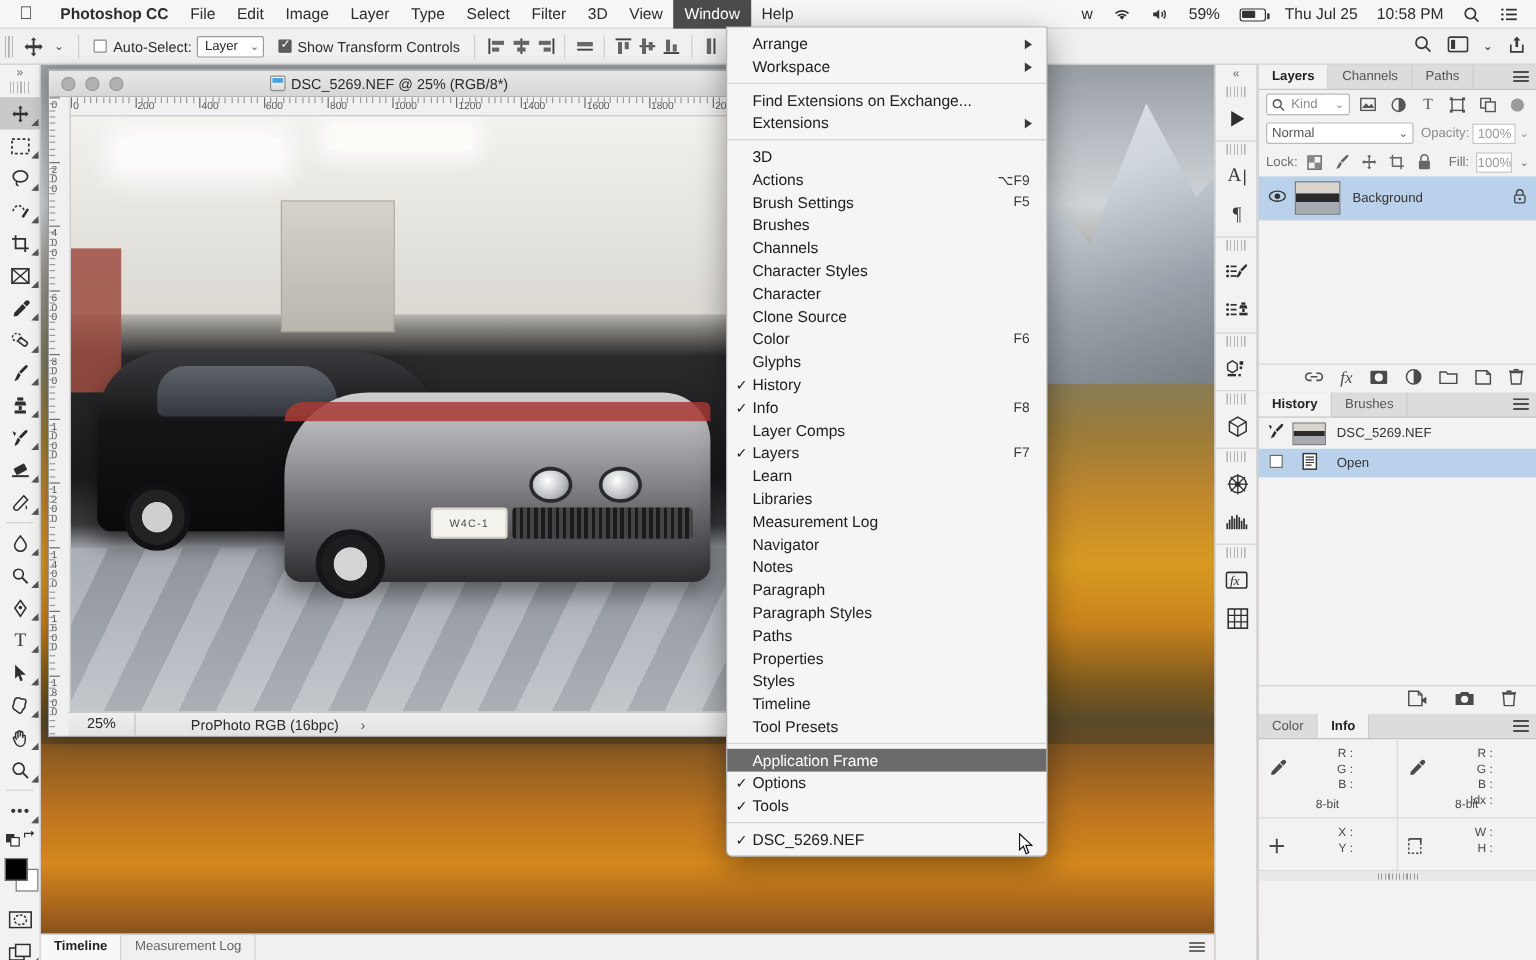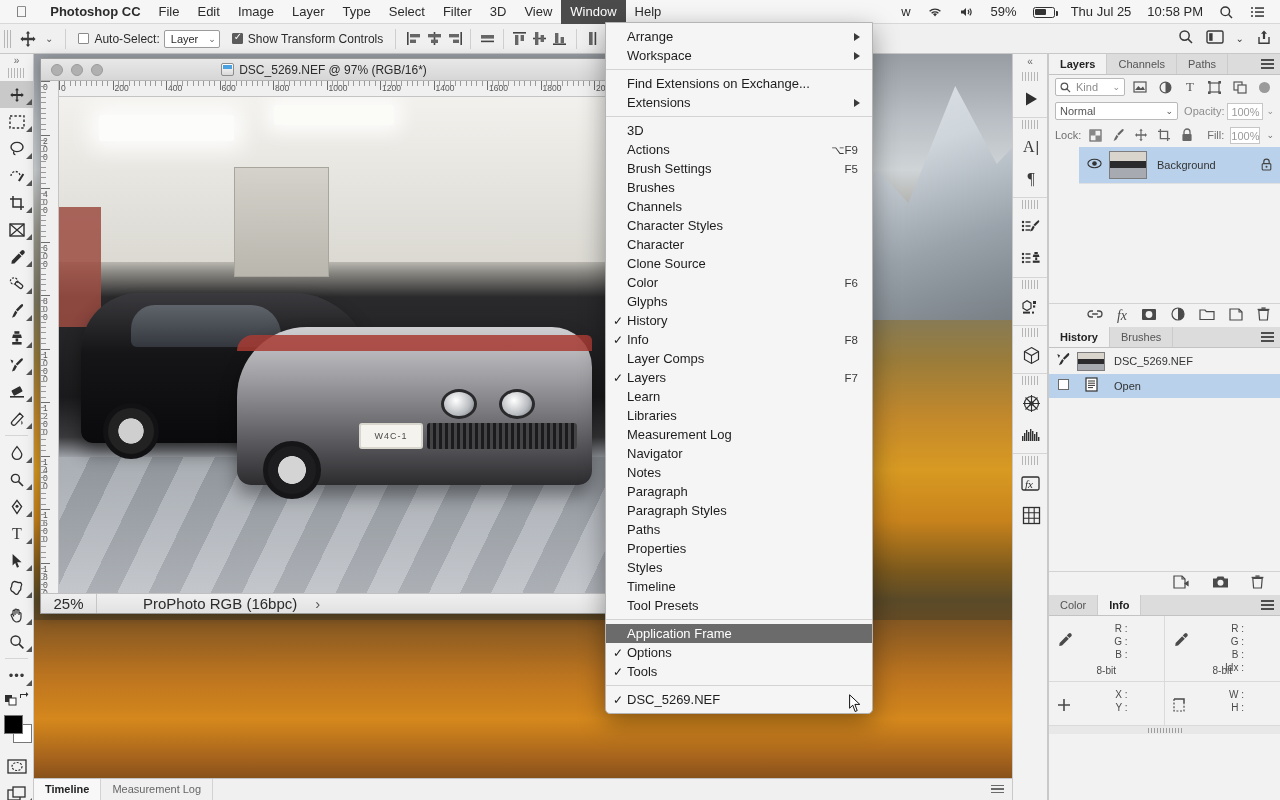--- a/index.html
+++ b/index.html
@@ -160,23 +160,23 @@
   .car2 .hl1{ left:204px; } .car2 .hl2{ left:262px; }
   .car2 .grille{ position:absolute; left:190px; top:96px; width:150px; height:26px;
       background:repeating-linear-gradient(to right,#1b1b1d 0 3px,#444 3px 6px); border-radius:3px; }
   .car2 .wheel{ position:absolute; bottom:-14px; width:58px; height:58px; border-radius:50%;
       background:radial-gradient(circle at 50% 50%,#d4d4d4 0 40%,#1d1d1f 42% 100%); border:5px solid #161618; }
   .car2 .w1{ left:26px; }
   .plate{ position:absolute; left:300px; top:326px; width:64px; height:26px; background:#f4f3ee;
       border:2px solid #d9d6cd; border-radius:3px; display:flex; align-items:center; justify-content:center;
       font-size:9px; color:#4a4a4a; letter-spacing:1px; }
   .doc-status{
-    position:absolute; left:0; bottom:0; width:568px; height:20px;
+    position:absolute; left:16px; bottom:0; width:568px; height:20px;
     background:linear-gradient(to bottom,#efefef,#e2e2e2); border-top:1px solid #c0c0c0;
-    display:flex; align-items:center; font-size:15px;
+    display:flex; align-items:center; font-size:12px;
   }
   .ds-zoom{ width:56px; text-align:center; border-right:1px solid #c6c6c6; line-height:19px; }
   .ds-cs{ padding-left:46px; }
   .ds-arrow{ margin-left:18px; color:#555; }
 
   
   .dock{ position:absolute; right:232px; top:54px; width:36px; height:746px;
       background:#f2f2f2; border-left:1px solid #c9c9c9; border-right:1px solid #c9c9c9; }
   .dock-collapse{ height:16px; text-align:center; font-size:10px; color:#666; line-height:16px; }
   .dk-grip{ height:9px; background:repeating-linear-gradient(to right,#b6b6b6 0 1px,transparent 1px 3px); margin:2px 9px; }
@@ -195,21 +195,21 @@
   .prow{ display:flex; align-items:center; height:24px; padding:0 6px; gap:6px; font-size:11px; }
   .kindsel{ display:flex; align-items:center; gap:5px; width:80px; height:18px; border:1px solid #b9b9b9;
       background:#fff; border-radius:2px; padding:0 4px; color:#8d8d8d; font-size:11px; }
   .fico{ width:22px; height:18px; display:flex; align-items:center; justify-content:center; font-size:12px; color:#555; }
   .blendsel{ width:136px; height:18px; border:1px solid #b9b9b9; background:#fff; border-radius:2px;
       display:flex; align-items:center; justify-content:space-between; padding:0 4px; color:#555; }
   .opacity{ display:flex; align-items:center; gap:3px; color:#8d8d8d; }
   .opval{ width:36px; height:17px; border:1px solid #c6c6c6; background:#fff; text-align:center;
       line-height:16px; color:#9b9b9b; }
   .lockrow{ color:#6f6f6f; }
-  .layer{ display:flex; align-items:center; height:37px; border-bottom:1px solid #e0e0e0;margin-left:30px; }
+  .layer{ display:flex; align-items:center; height:37px; border-bottom:1px solid #e0e0e0; }
   .layer.sel{ background:#b9d1ea; }
   .eye{ width:30px; text-align:center; font-size:12px; }
   .lthumb{ width:38px; height:28px; border:1px solid #7d7d7d;
       background:linear-gradient(to bottom,#d9d5cd 0 35%,#2b2b2e 36% 62%,#a7abb1 63% 100%); }
   .lname{ flex:1; padding-left:10px; font-size:11px; color:#333; }
   .llock{ width:28px; text-align:center; font-size:11px; color:#555; }
   .panel-btm{ display:flex; align-items:center; justify-content:flex-end; gap:14px;
       height:24px; padding-right:10px; border-top:1px solid #d3d3d3; background:#f2f2f2; font-size:12px; color:#4a4a4a; }
   .hrow{ display:flex; align-items:center; height:24px; font-size:11px; }
   .hrow.sel{ background:#b9d1ea; }
@@ -579,21 +579,21 @@
 
   <div class="docwin">
     <div class="doc-title">
       <div class="traffic">
         <span class="tl"></span>
         <span class="tl"></span>
         <span class="tl"></span>
       </div>
       <div class="doc-title-text">
         <span class="doc-ico"></span>
-        <span>DSC_5269.NEF @ 97% (RGB/16*)</span>
+        <span>DSC_5269.NEF @ 25% (RGB/8*)</span>
       </div>
     </div>
 
     <div class="rulerV" id="rulerV">
         <div class="rtickV rtickVM" style="top: 0px;"></div>
         <div class="rlabV" style="top: 2px;">0</div>
         <div class="rtickV" style="top: 5.35px;"></div>
         <div class="rtickV" style="top: 10.7px;"></div>
         <div class="rtickV" style="top: 16.05px;"></div>
         <div class="rtickV" style="top: 21.4px;"></div>

